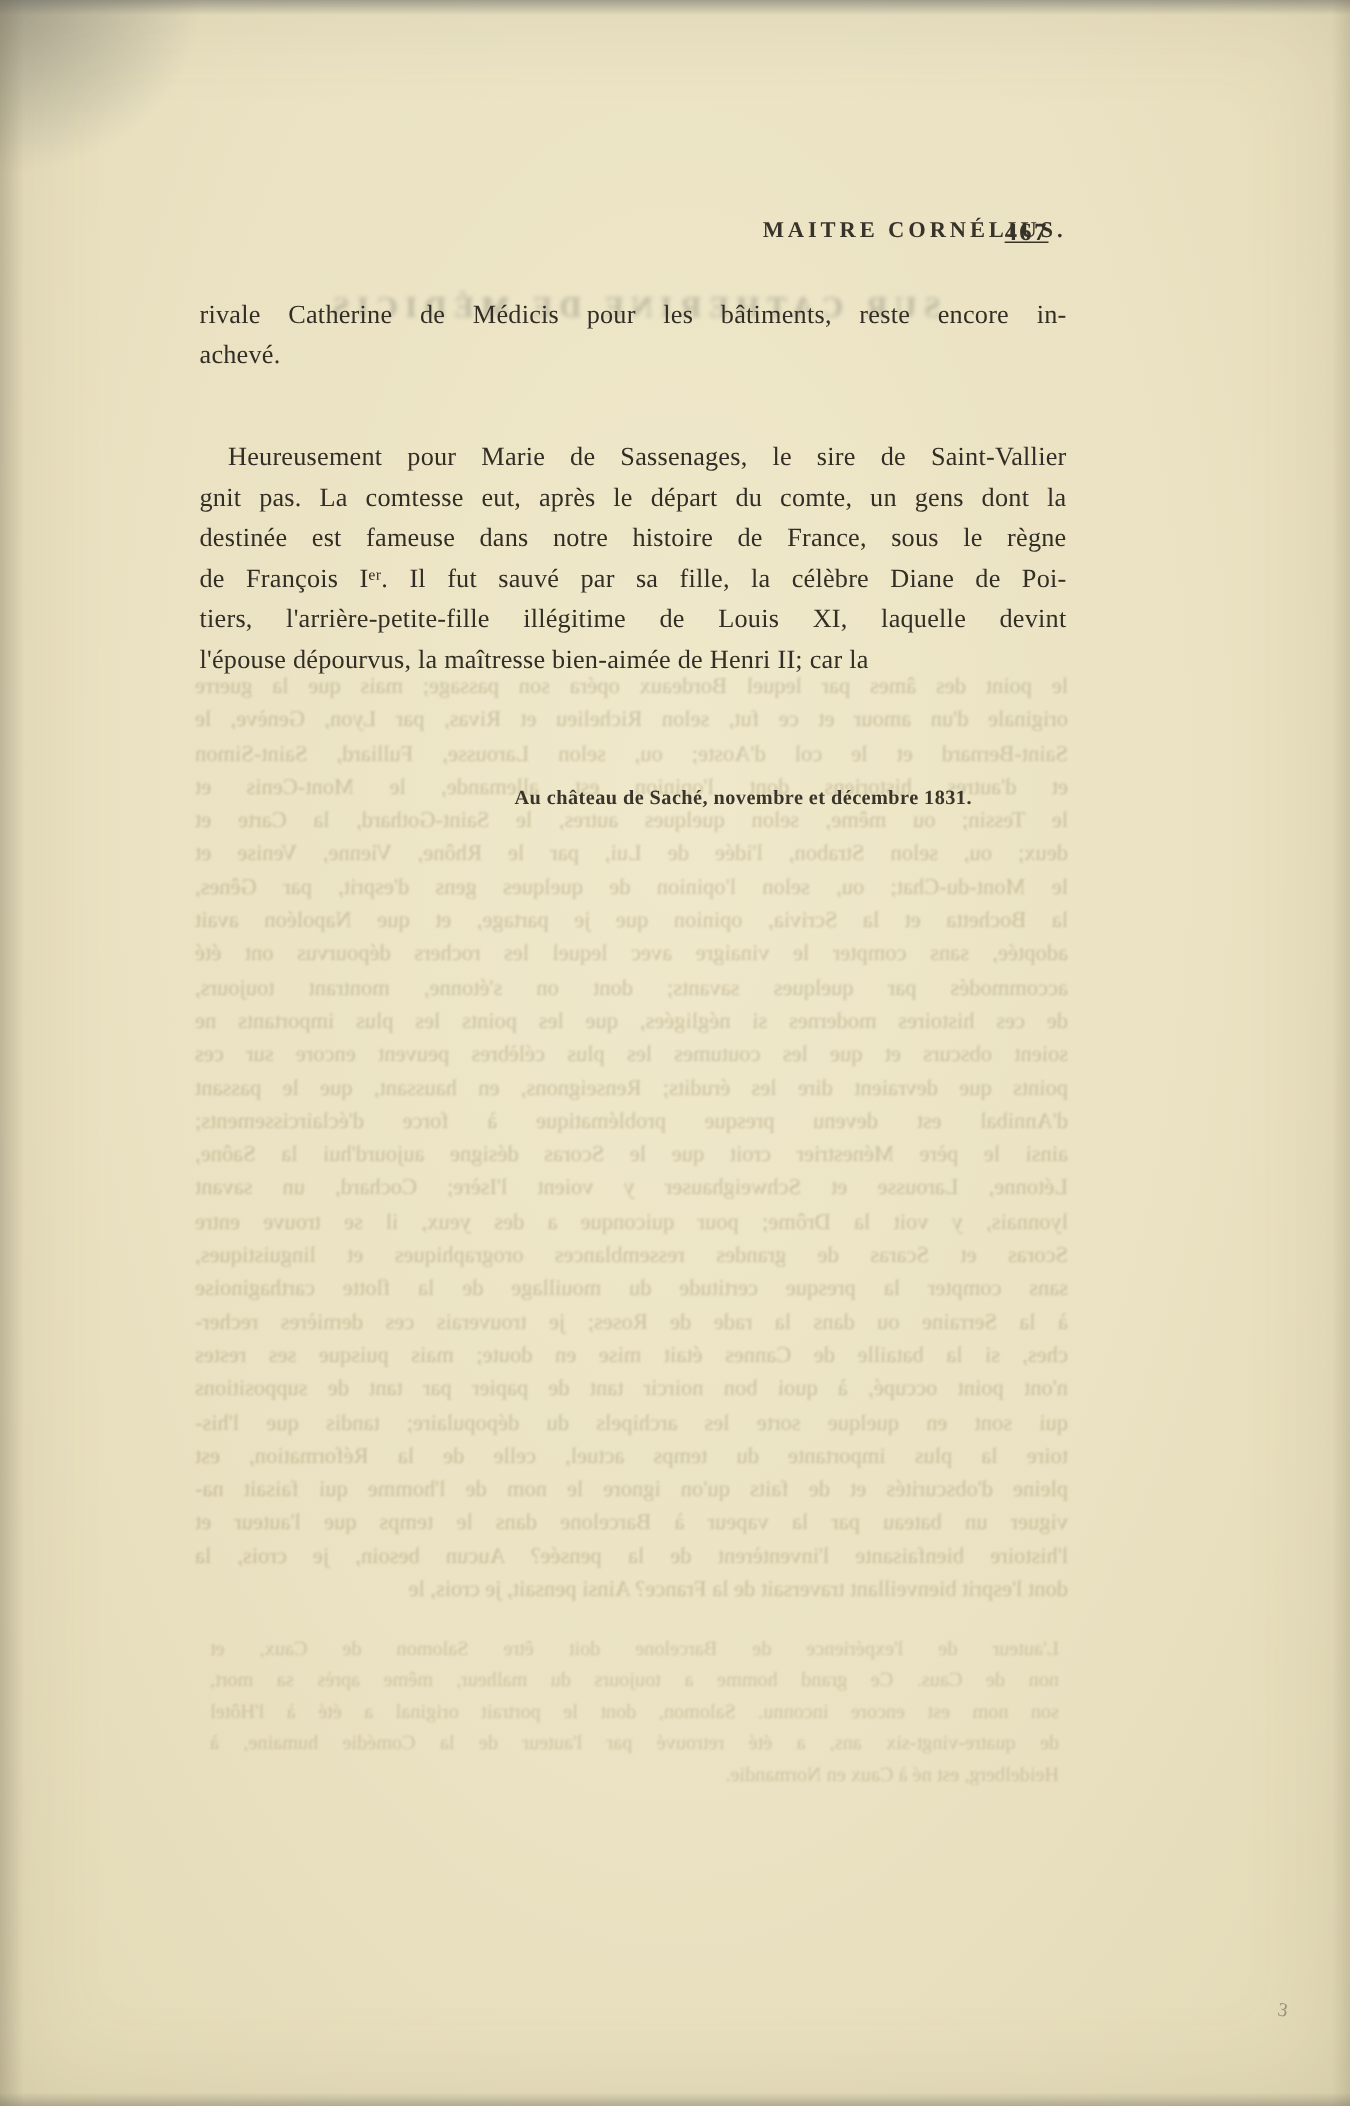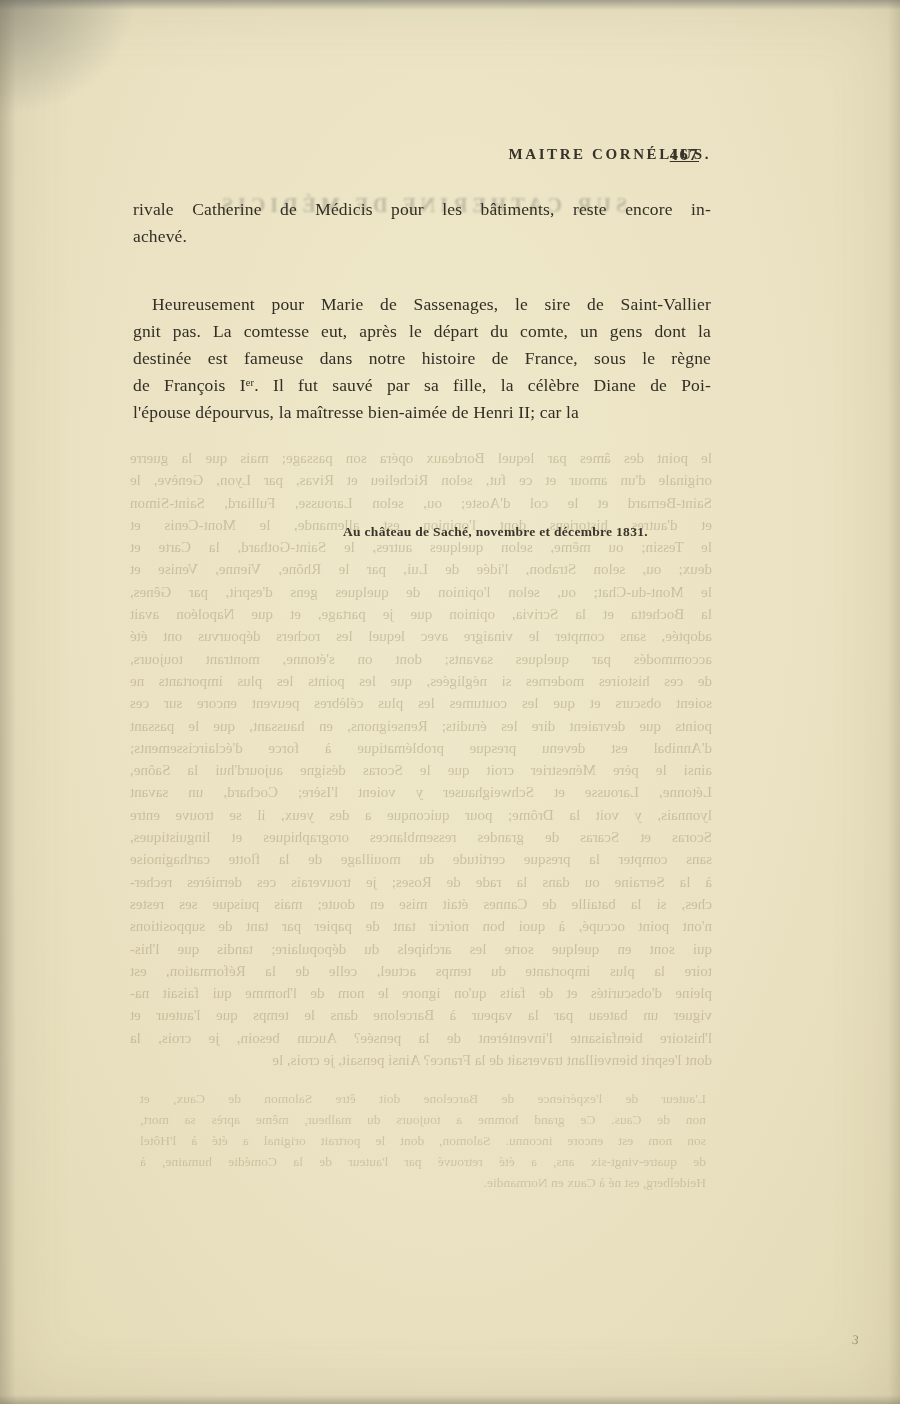--- a/index.html
+++ b/index.html
@@ -126,20 +126,21 @@
     <div class="body-text">
       <div class="para para1">
           <div class="pline">rivale Catherine de Médicis pour les bâtiments, reste encore in-</div>
           <div class="pline">achevé.</div>
         </div>
       <div class="para para2">
           <div class="pline">Heureusement pour Marie de Sassenages, le sire de Saint-Vallier</div>
           <div class="pline">gnit pas. La comtesse eut, après le départ du comte, un gens dont la</div>
           <div class="pline">destinée est fameuse dans notre histoire de France, sous le règne</div>
           <div class="pline">de François Iᵉʳ. Il fut sauvé par sa fille, la célèbre Diane de Poi-</div>
+          <div class="pline">tiers, l'arrière-petite-fille illégitime de Louis XI, laquelle devint</div>
           <div class="pline">l'épouse dépourvus, la maîtresse bien-aimée de Henri II; car la</div>
         </div>
     </div>
 
     <div class="dateline">Au château de Saché, novembre et décembre 1831.</div>
   </div>
 
   <div class="edge-top"></div>
   <div class="corner-tl"></div>
   <div class="edge-left"></div>

